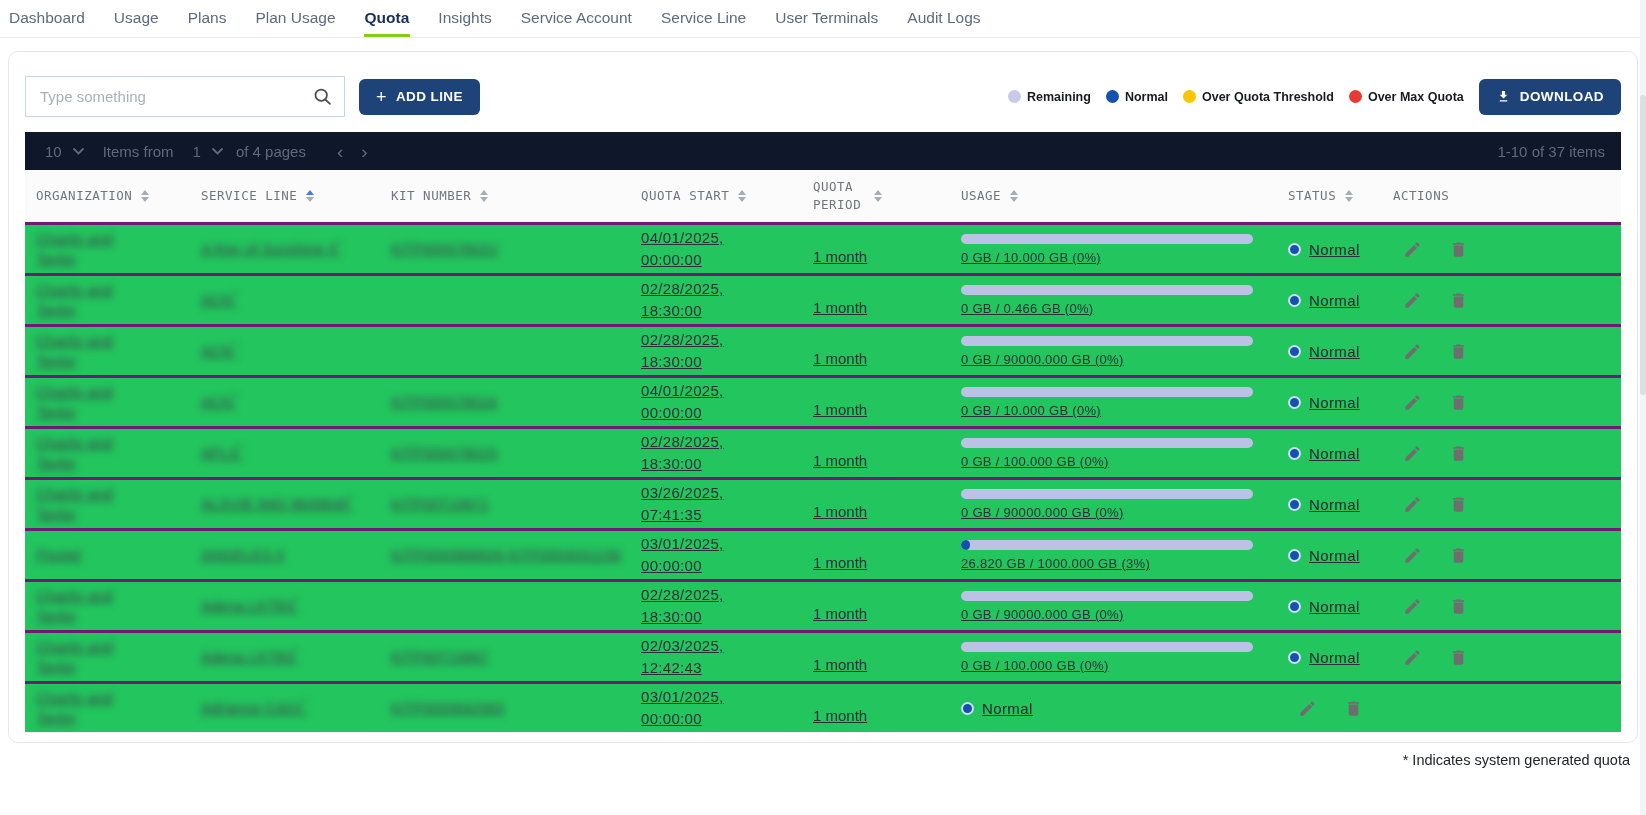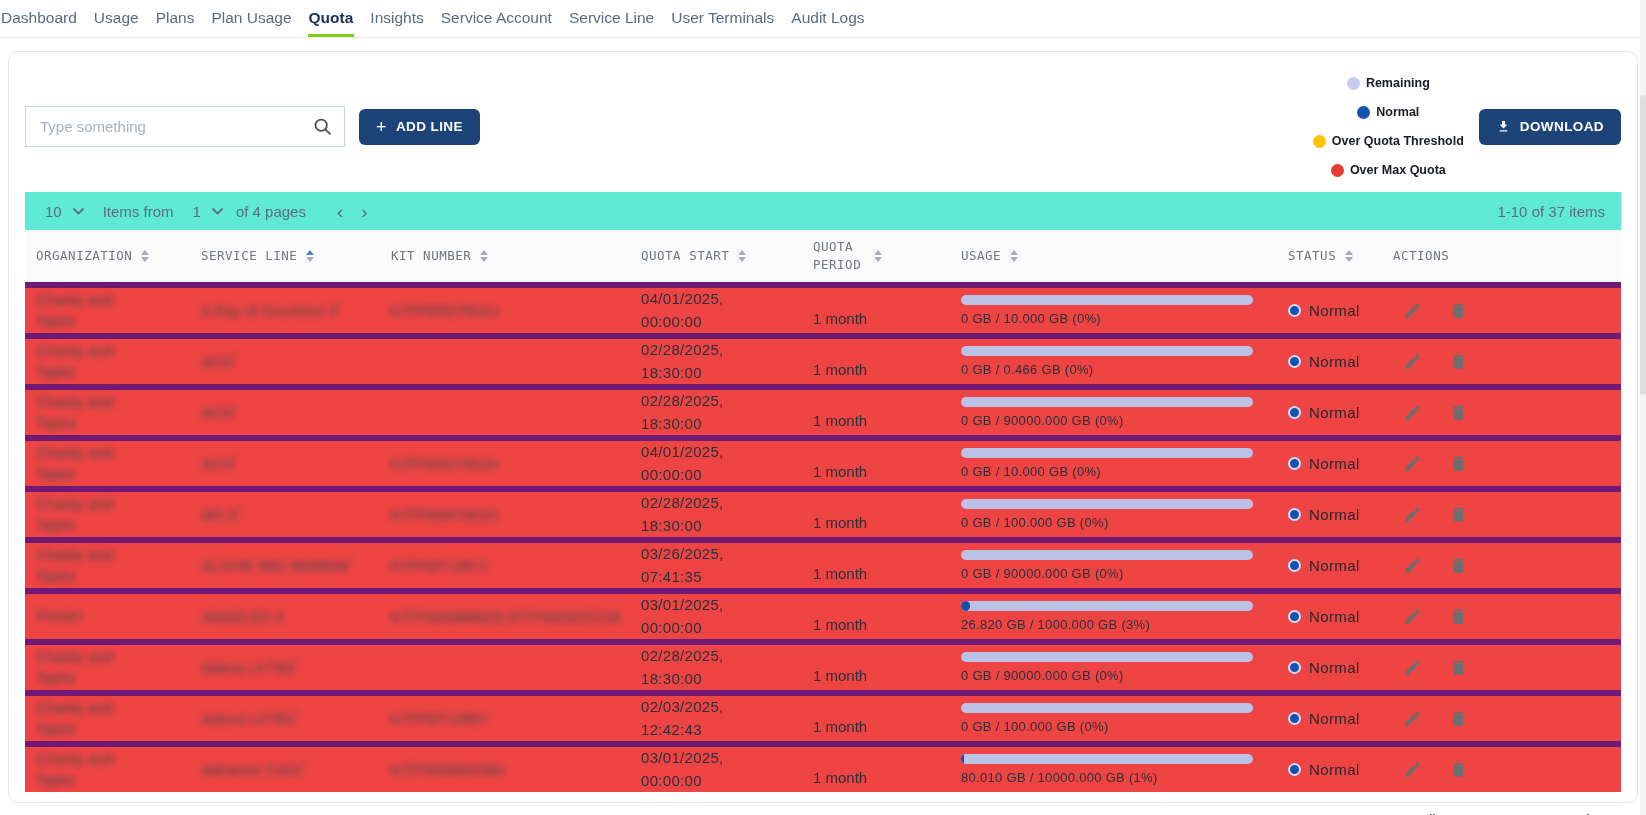--- a/index.html
+++ b/index.html
@@ -1,47 +1,47 @@
 <!DOCTYPE html>
 <html><head>
 <meta charset="utf-8">
 <style>
   * { box-sizing: border-box; margin: 0; padding: 0; }
   html,body { width:1646px; height:815px; overflow:hidden; background:#fff;
     font-family:"Liberation Sans", sans-serif; color:#2b3038; }
 
   
-  .nav { display:flex; gap:15px; border-bottom:1px solid #e9ebef; align-items:flex-end;text-align:right; }
+  .nav { display:flex; gap:27px; padding-left:8px; border-bottom:1px solid #e9ebef; align-items:flex-end;text-align:right; }
   .nav-item { font-size:15.5px; color:#5c6b7d; padding:9px 1px 10px; cursor:pointer; white-space:nowrap; }
   .nav-item.active { color:#17315c; font-weight:700; border-bottom:3px solid #84cc16; padding-bottom:7px; }
 
   
   .card { margin:13px 8px 0 8px; width:1630px; border:1px solid #e4e8ee; border-radius:10px;
     background:#fff; padding:24px 16px 10px 16px; }
 
   
   .toolbar { display:flex; justify-content:space-between; align-items:center; margin-bottom:15px; }
   .toolbar-left { display:flex; align-items:center; gap:14px; }
   .search-wrap { position:relative; width:320px; }
   .search-input { width:320px; height:41px; border:1px solid #c6d6e8; border-radius:0;
     padding:0 42px 0 14px; font-size:15px; color:#333; outline:none; font-family:"Liberation Sans",sans-serif; }
   .search-input::placeholder { color:#a8b1bb; }
   .search-icon { position:absolute; right:12px; top:10px; }
   .btn { display:inline-flex; align-items:center; gap:9px; background:#1d4379; color:#fff;
     border:none; border-radius:6px; height:36px; padding:0 17px; font-size:13.5px; font-weight:700;
     letter-spacing:.4px; cursor:pointer; font-family:"Liberation Sans",sans-serif; }
   .btn .plus { font-size:18px; font-weight:400; line-height:1; }
   .toolbar-right { display:flex; align-items:center; gap:15px; }
-  .legend { display:flex; align-items:center; gap:15px;flex-direction:column; }
+  .legend { display:flex; align-items:center; gap:15px; }
   .legend-item { display:flex; align-items:center; gap:6px; }
   .legend-dot { width:13px; height:13px; border-radius:50%; }
   .legend-label { font-size:12.5px; font-weight:700; color:#171b22; white-space:nowrap; }
 
   
-  .pagebar { background:#5eead4; height:38px; display:flex; align-items:center; padding:0 16px 0 20px;
+  .pagebar { background:#0f172a; height:38px; display:flex; align-items:center; padding:0 16px 0 20px;
     font-size:15px; color:#5f6b7a; }
   .pagebar .grp { display:flex; align-items:center; gap:13px; }
   .select-like { display:flex; align-items:center; gap:11px; cursor:pointer; }
   .pg-arrows { display:flex; gap:18px; margin-left:18px; font-size:19px; color:#5f6b7a; }
   .pg-arrows span { cursor:pointer; line-height:1; }
   .range { margin-left:auto; font-size:15px; color:#5f6b7a; }
   .label-mid { margin:0 6px; }
 
   
   .grid { display:grid; grid-template-columns:165px 190px 250px 172px 148px 327px 105px 1fr;
@@ -52,21 +52,21 @@
   .th { display:flex; align-items:center; gap:9px; }
   .th .lbl { line-height:1.45; }
   .th.period .lbl { max-width:52px; white-space:normal; }
   .sort { display:flex; flex-direction:column; gap:2px; }
   .tri-up { width:0; height:0; border-left:4px solid transparent; border-right:4px solid transparent;
     border-bottom:5px solid #a6adb6; }
   .tri-down { width:0; height:0; border-left:4px solid transparent; border-right:4px solid transparent;
     border-top:5px solid #a6adb6; }
   .tri-up.active { border-bottom-color:#4a7de0; }
 
-  .trow { height:51px; border-top:6px solid #701a75; background:#ef4444; }
+  .trow { height:51px; border-top:3px solid #701a75; background:#22c55e;text-decoration:underline; }
   .cell { font-size:15px; color:#3c424a; }
   .blurred { filter:blur(3.5px); color:#41464d; }
   .org { max-width:100px; line-height:1.35; }
   .sl { max-width:155px; line-height:1.35; }
   .sl sup { font-size:10px; }
   .kit { white-space:nowrap; font-size:14.5px; }
   .date { line-height:1.5; color:#2b3038; letter-spacing:.3px; font-size:15px; }
   .period-cell { color:#2b3038; font-size:15px;margin-top:15px; }
   .usage-cell { padding-right:35px; }
   .bar { width:292px; height:10px; border-radius:6px; background:#bcc2e5; margin-bottom:6px; position:relative; overflow:hidden; }
@@ -529,26 +529,20 @@
 
   <div class="grid trow">
     <div class="cell org blurred">Charity and Taylor</div>
     <div class="cell sl blurred"><span>Adrianne CA01</span><sup>*</sup></div>
     <div class="cell kit blurred">KITP0000842083</div>
     <div class="cell date">
         <div>03/01/2025,</div>
         <div>00:00:00</div>
       </div>
     <div class="cell period-cell">1 month</div>
-    <div class="cell usage-cell">
-      <div class="bar">
-          <div class="bar-fill" style="width: 1%;"></div>
-        </div>
-      <div class="usage-text">80.010 GB / 10000.000 GB (1%)</div>
-    </div>
     <div class="cell status-cell">
       <span class="status-dot"></span>
       <span class="status-text">Normal</span>
     </div>
     <div class="cell actions-cell">
       <span class="icon-btn">
           <svg viewBox="0 0 24 24" width="19" height="19" fill="#6e6e6e">
             <path d="M3 17.25V21h3.75L17.8 9.94l-3.75-3.75L3 17.25zM20.7 7.04a1 1 0 0 0 0-1.41l-2.34-2.34a1 1 0 0 0-1.41 0l-1.83 1.83 3.75 3.75 1.83-1.83z"></path>
           </svg>
         </span>

